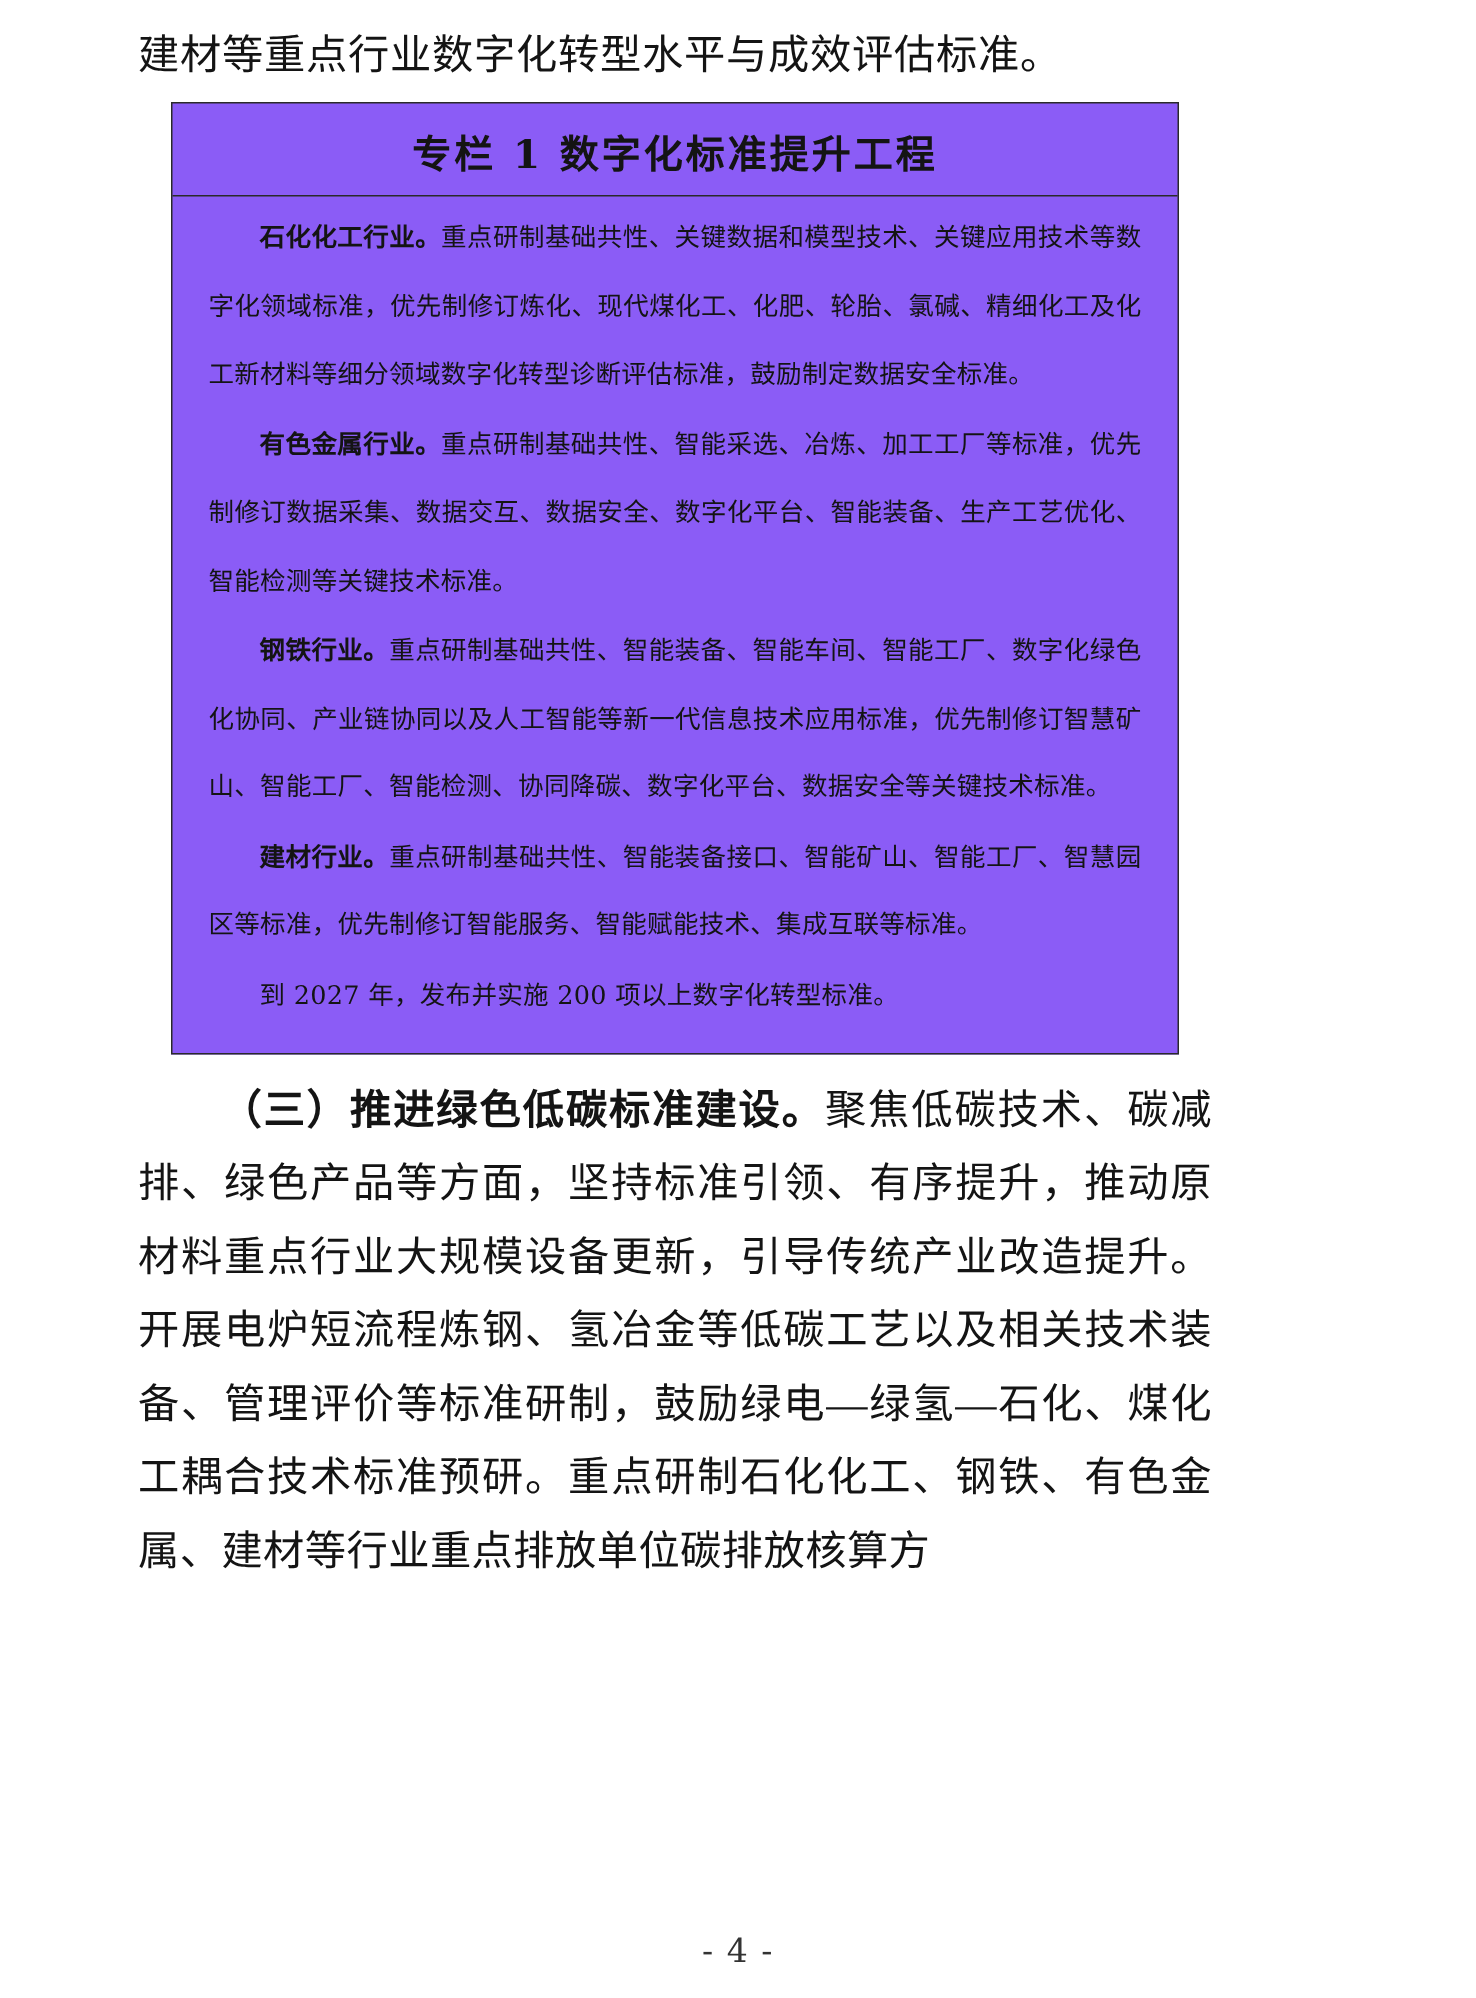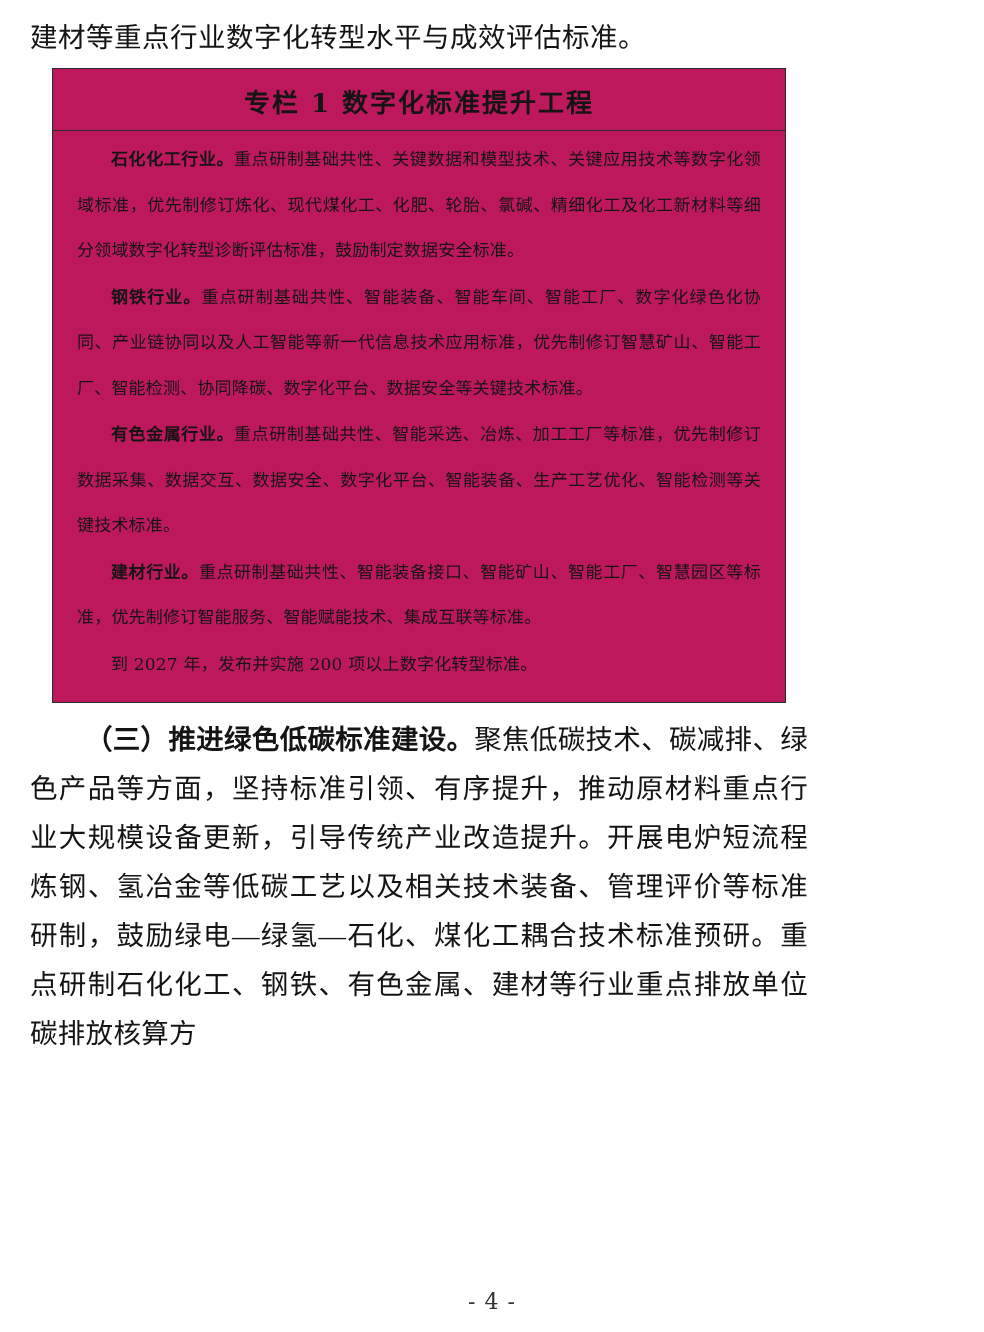--- a/index.html
+++ b/index.html
@@ -12,37 +12,37 @@
     height: 1332px;
     font-family: "DejaVu Serif", "Liberation Serif", serif;
     color: #141414;
     position: relative;
     overflow: hidden;
   }
   .page {
     box-sizing: border-box;
     width: 860px;
     height: 1332px;
-    padding: 10px 52px 0 30px;
+    padding: 10px 52px 0 92px;
     position: relative;
   }
   .lead-line {
     font-size: 27.5px;
     line-height: 46px;
     letter-spacing: 0.5px;
     white-space: nowrap;
     margin: 4px 0 8px 0;
   }
   
   .box {
     border: 1.5px solid #2a2a2a;
     box-sizing: border-box;
     margin: 0 22px 0 22px;
     padding: 0;
-    background: #be185d;
+    background: #8b5cf6;
   }
   .box-title {
     text-align: center;
     font-weight: bold;
     font-size: 26px;
     letter-spacing: 2px;
     padding: 13px 0 11px 0;
     border-bottom: 1.2px solid #2a2a2a;
   }
   .box-body {
@@ -91,23 +91,23 @@
 <div class="page">
 
   <div class="lead-line">建材等重点行业数字化转型水平与成效评估标准。</div>
 
   <div class="box">
     <div class="box-title">专栏 1  数字化标准提升工程</div>
     <div class="box-body">
 
       <p class="para"><b>石化化工行业。</b><span>重点研制基础共性、关键数据和模型技术、关键应用技术等数字化领域标准，优先制修订炼化、现代煤化工、化肥、轮胎、氯碱、精细化工及化工新材料等细分领域数字化转型诊断评估标准，鼓励制定数据安全标准。</span></p>
 
+      <p class="para"><b>有色金属行业。</b><span>重点研制基础共性、智能采选、冶炼、加工工厂等标准，优先制修订数据采集、数据交互、数据安全、数字化平台、智能装备、生产工艺优化、智能检测等关键技术标准。</span></p>
+
       <p class="para"><b>钢铁行业。</b><span>重点研制基础共性、智能装备、智能车间、智能工厂、数字化绿色化协同、产业链协同以及人工智能等新一代信息技术应用标准，优先制修订智慧矿山、智能工厂、智能检测、协同降碳、数字化平台、数据安全等关键技术标准。</span></p>
-
-      <p class="para"><b>有色金属行业。</b><span>重点研制基础共性、智能采选、冶炼、加工工厂等标准，优先制修订数据采集、数据交互、数据安全、数字化平台、智能装备、生产工艺优化、智能检测等关键技术标准。</span></p>
 
       <p class="para"><b>建材行业。</b><span>重点研制基础共性、智能装备接口、智能矿山、智能工厂、智慧园区等标准，优先制修订智能服务、智能赋能技术、集成互联等标准。</span></p>
 
       <p class="para"><span>到 2027 年，发布并实施 200 项以上数字化转型标准。</span></p>
 
     </div>
   </div>
 
   <p class="body-para"><b>（三）推进绿色低碳标准建设。</b><span>聚焦低碳技术、碳减排、绿色产品等方面，坚持标准引领、有序提升，推动原材料重点行业大规模设备更新，引导传统产业改造提升。开展电炉短流程炼钢、氢冶金等低碳工艺以及相关技术装备、管理评价等标准研制，鼓励绿电—绿氢—石化、煤化工耦合技术标准预研。重点研制石化化工、钢铁、有色金属、建材等行业重点排放单位碳排放核算方</span></p>
 

